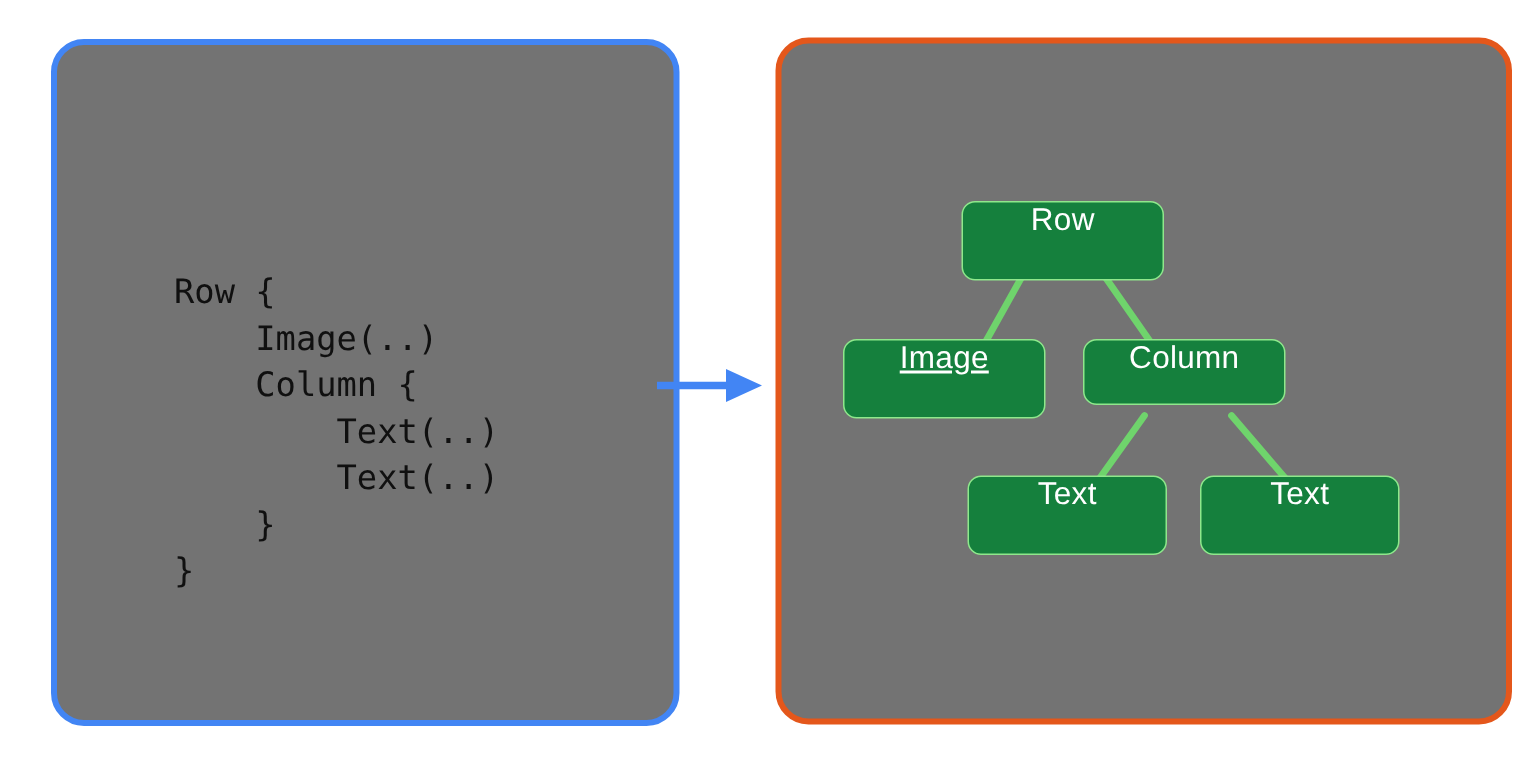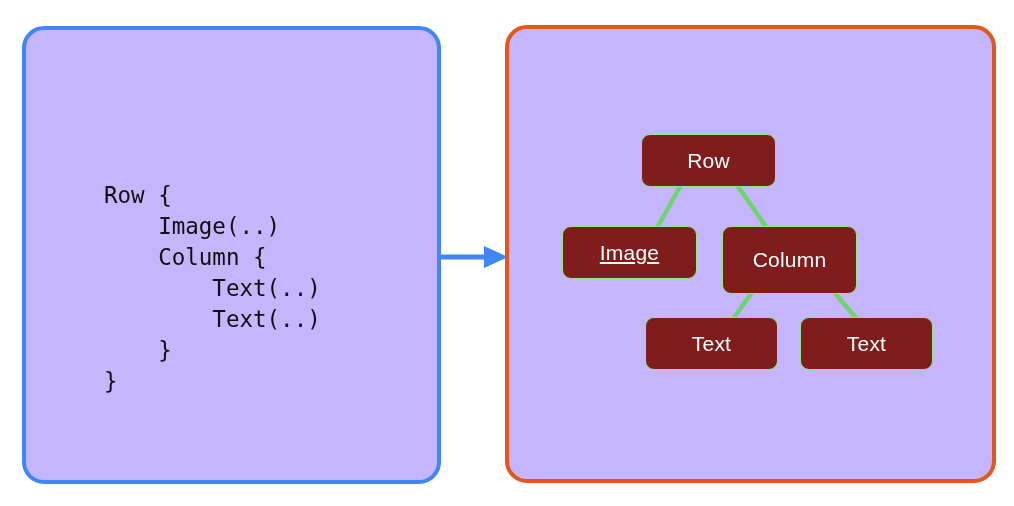--- a/index.html
+++ b/index.html
@@ -19,22 +19,23 @@
     position: absolute;
     left: 0; top: 0;
     width: 1014px;
     height: 506px;
   }
 
   
   .panel {
     position: absolute;
     box-sizing: border-box;
-    background: #c4b5fd;
+    background: #737373;
     border-radius: 22px;
+    margin-left: 12px;
   }
   #code-panel {
     left: 22px;
     top: 26px;
     width: 419px;
     height: 458px;
     border: 4px solid #4285f4;
   }
   #tree-panel {
     left: 505px;
@@ -72,36 +73,36 @@
   #tree-svg {
     position: absolute;
     left: 505px;
     top: 25px;
     width: 491px;
     height: 458px;
   }
   .node-box {
     position: absolute;
     box-sizing: border-box;
-    background: #7f1d1d;
+    background: #15803d;
     border: 1.5px solid #8fe88c;
     border-radius: 9px;
     display: flex;
-    align-items: center;
+    align-items: flex-start;
     justify-content: center;
     color: #ffffff;
     font-family: "Liberation Sans", sans-serif;
     font-size: 21px;
     font-weight: 400;
     letter-spacing: 0.2px;
     z-index: 2;
   }
   #node-row    { left: 641px; top: 134px; width: 135px; height: 53px; }
   #node-image  { left: 562px; top: 226px; width: 135px; height: 53px; text-decoration: underline; }
-  #node-column { left: 722px; top: 226px; width: 135px; height: 68px; }
+  #node-column { left: 722px; top: 226px; width: 135px; height: 44px; }
   #node-text-1 { left: 645px; top: 317px; width: 133px; height: 53px; }
   #node-text-2 { left: 800px; top: 317px; width: 133px; height: 53px; }
 </style>
 </head>
 <body>
 
 <div id="stage">
 
   <div class="panel" id="code-panel">
     <pre id="code-block">Row {

